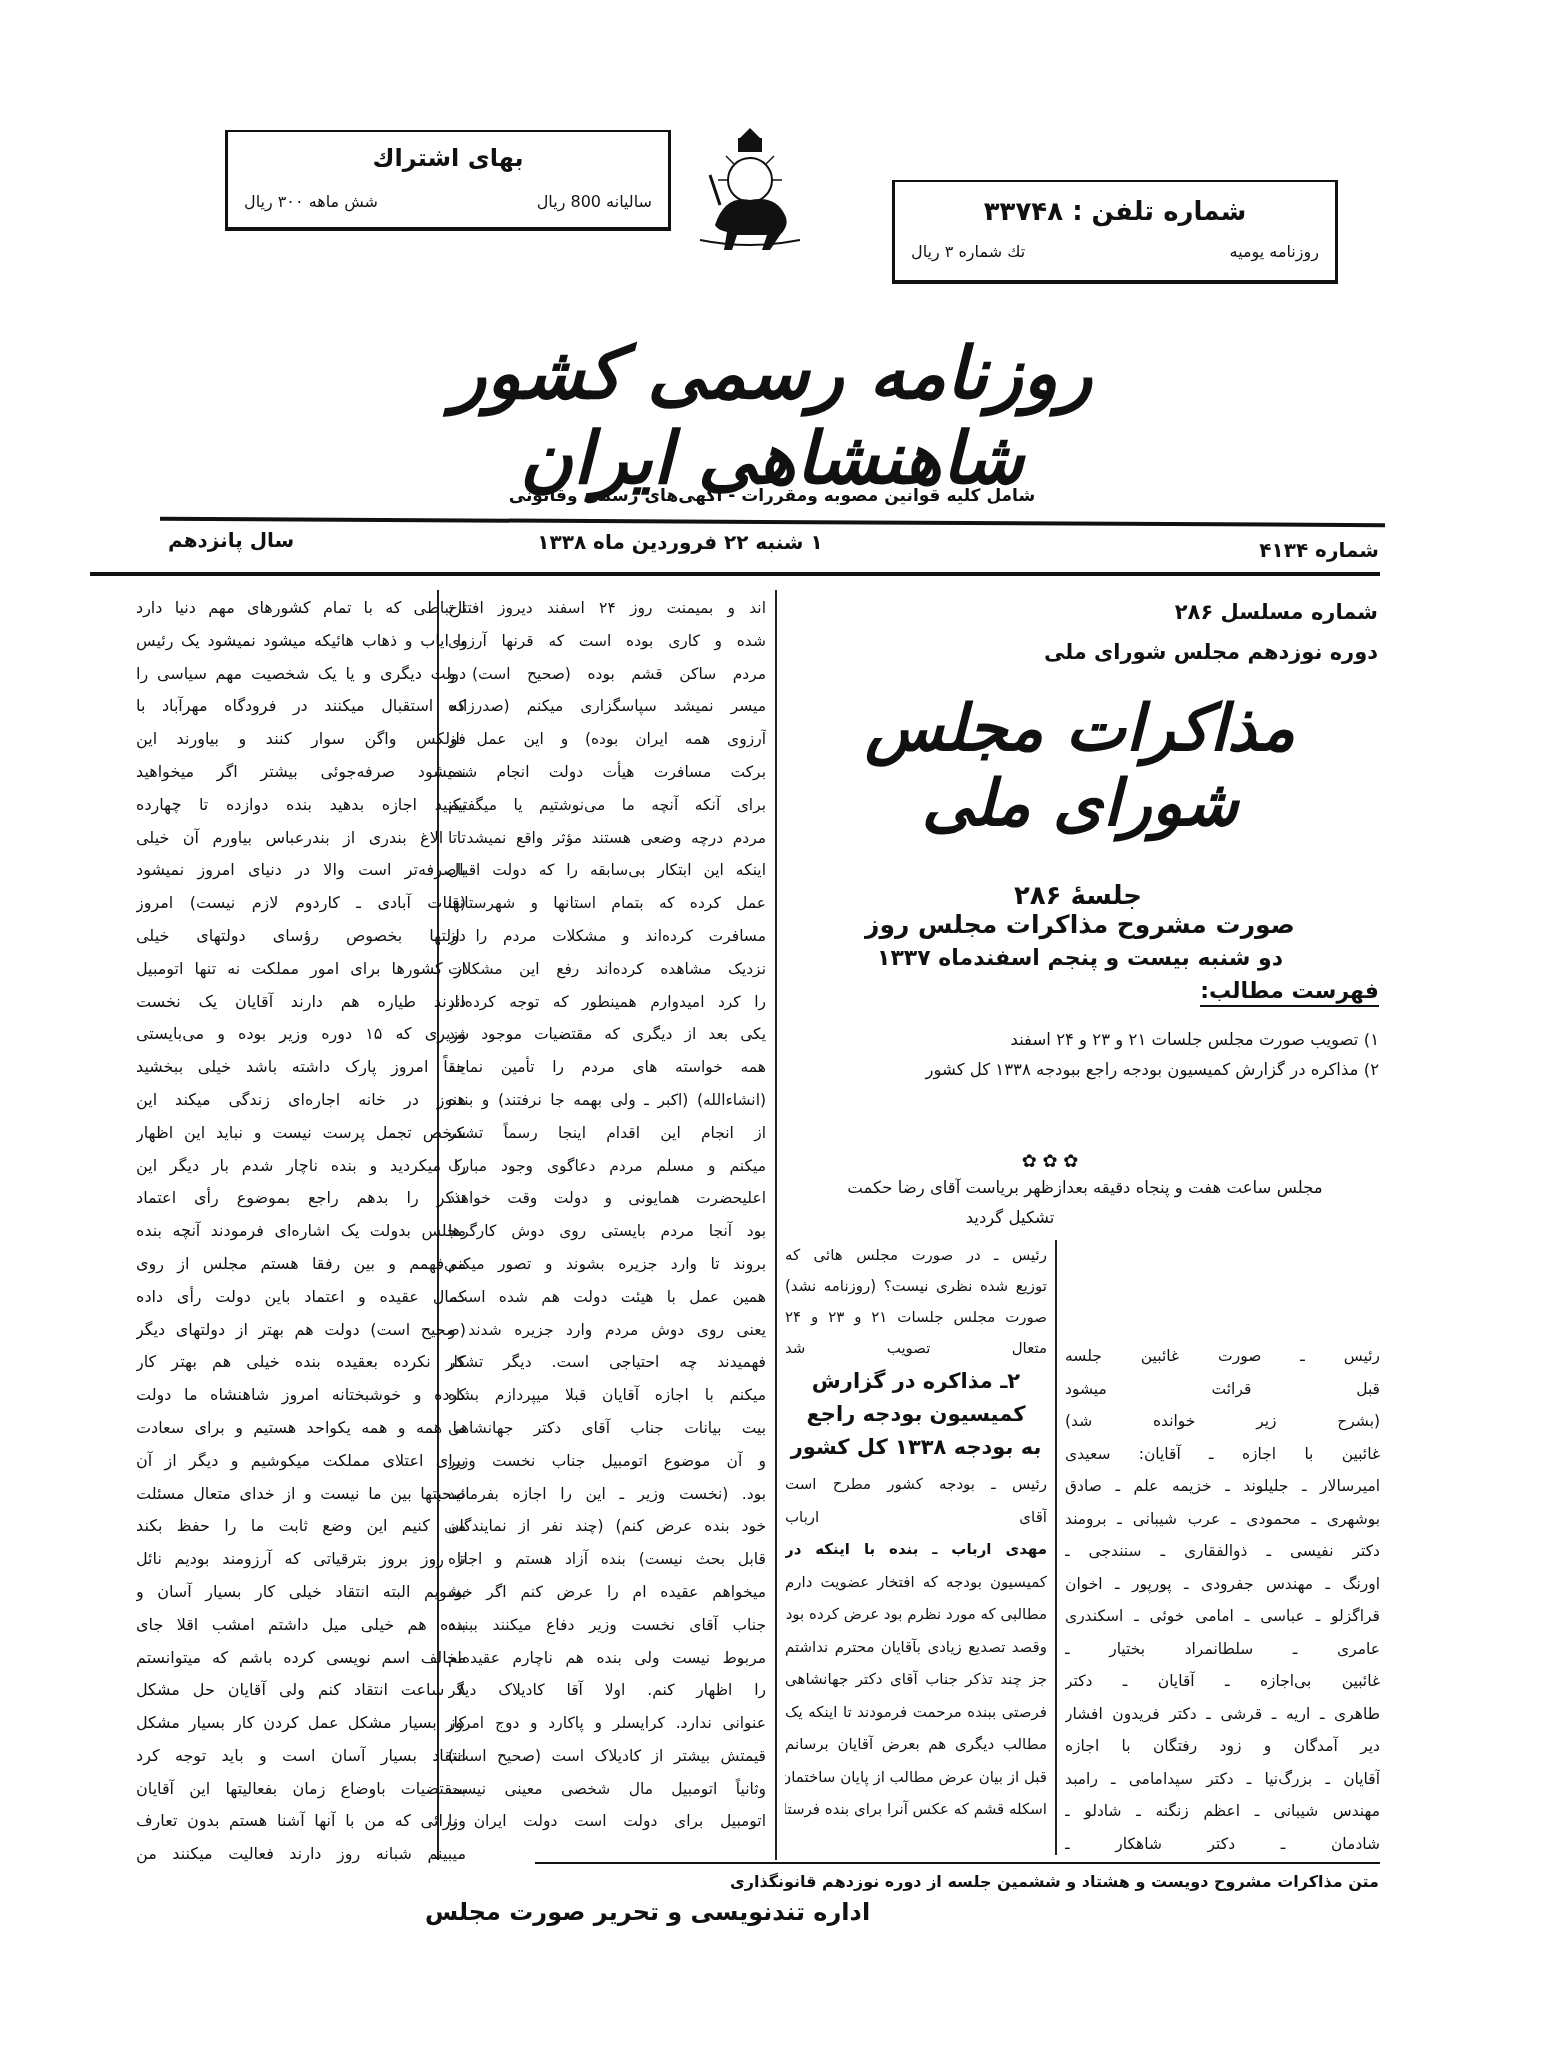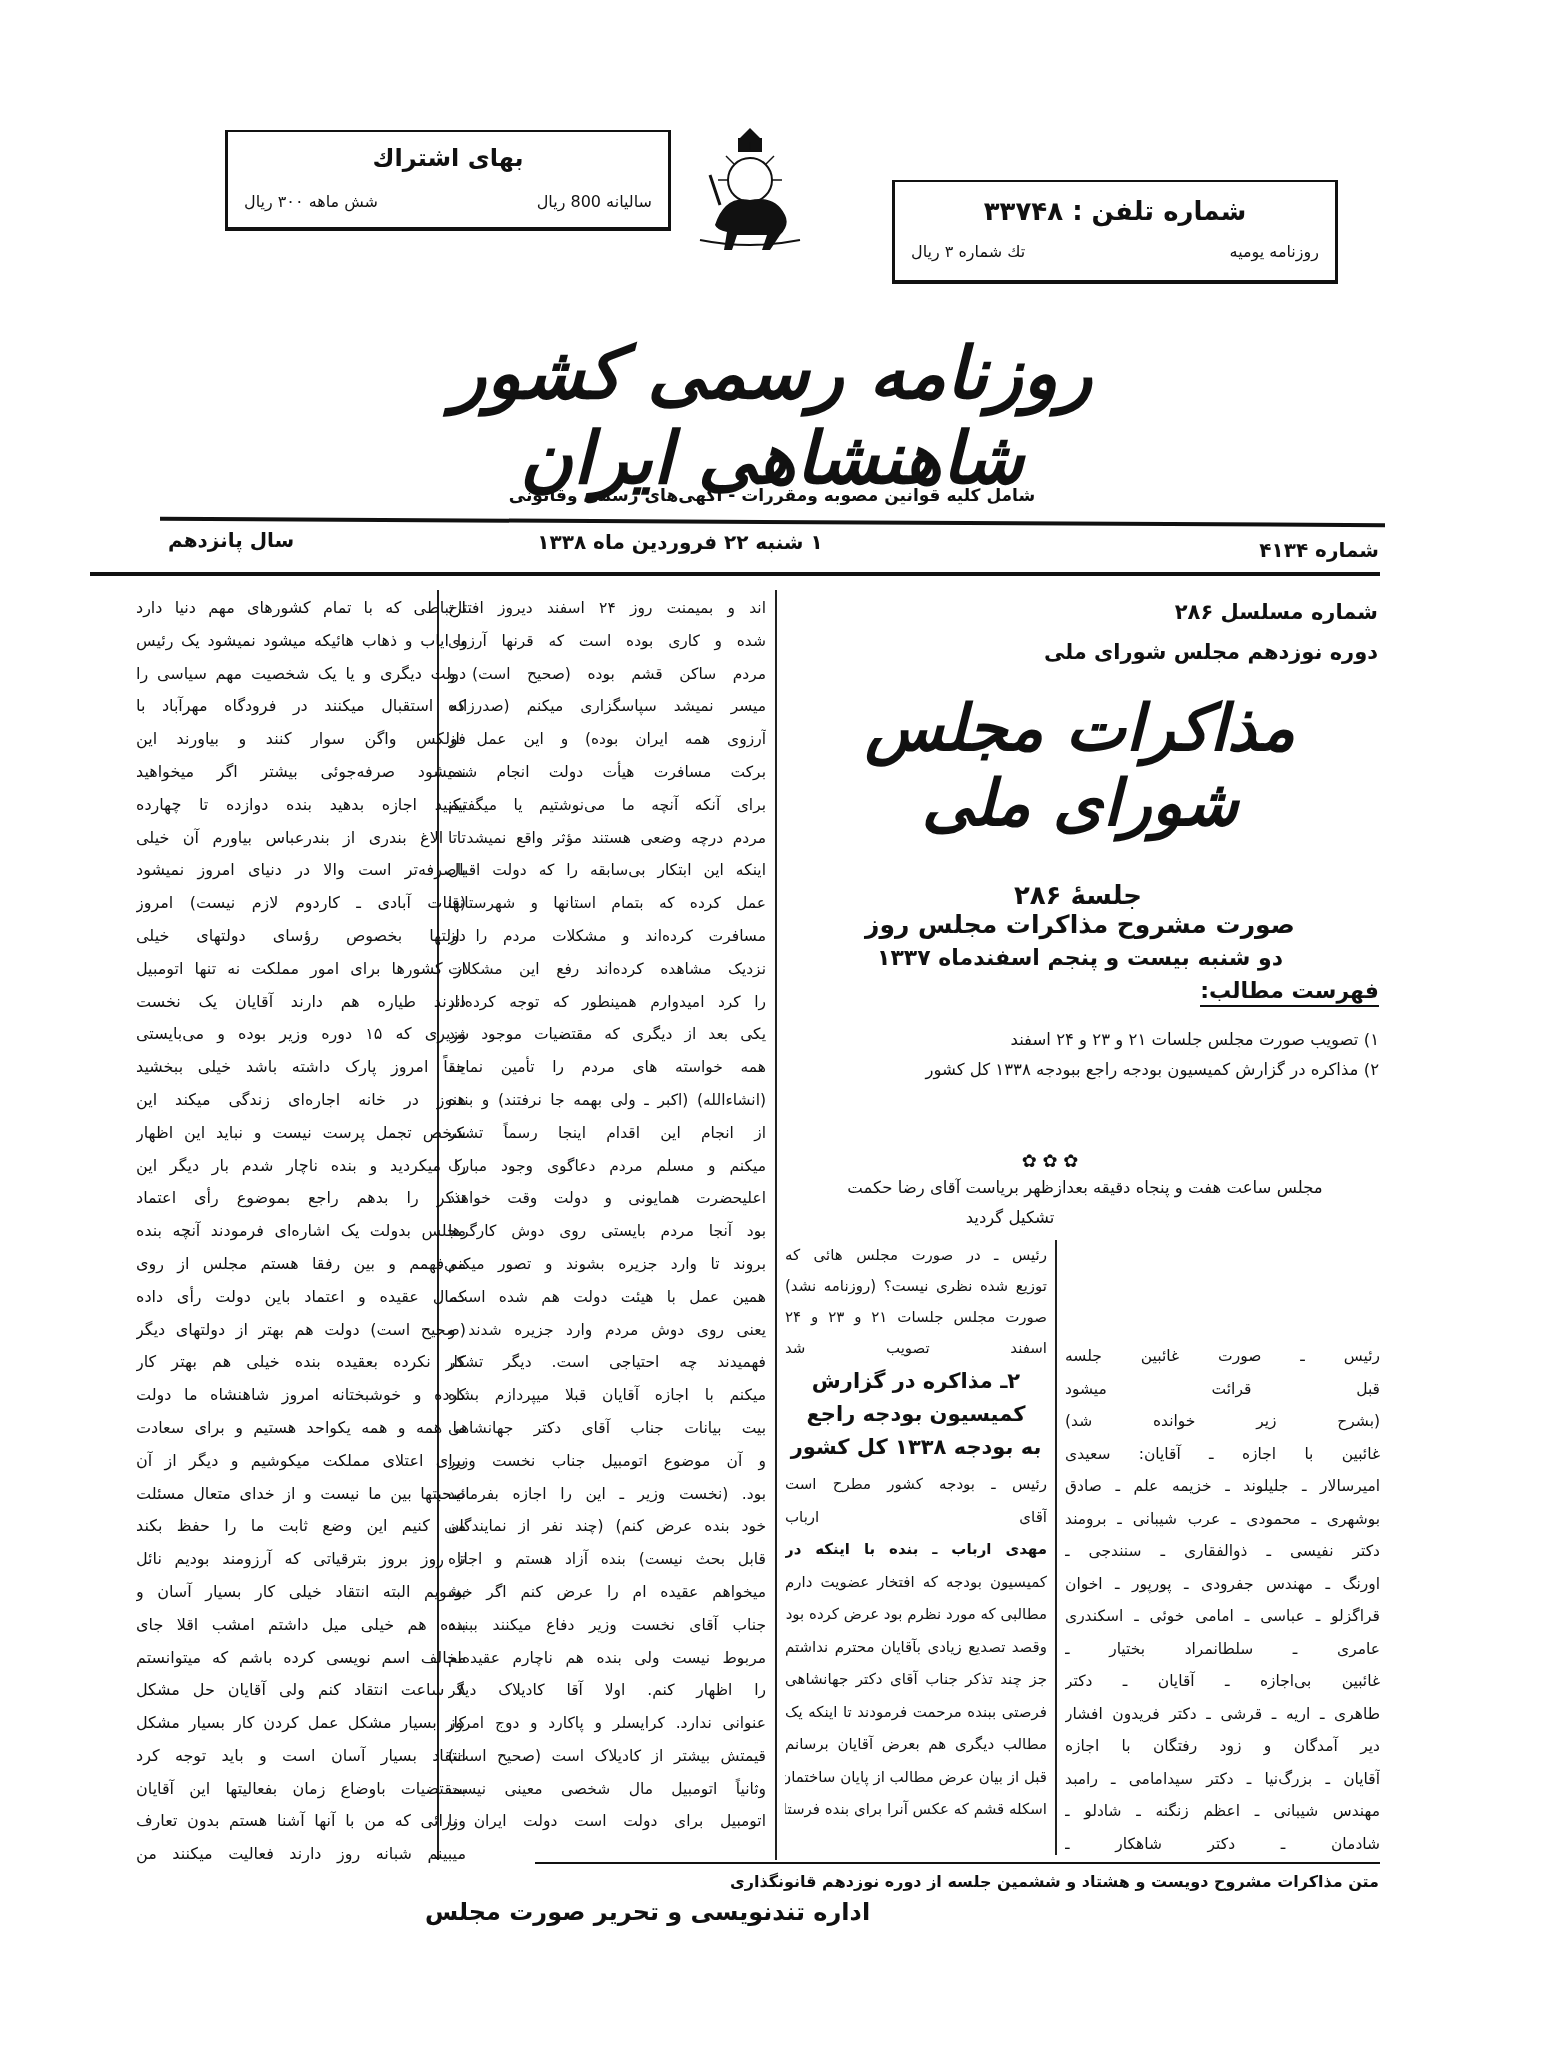--- a/index.html
+++ b/index.html
@@ -109,21 +109,21 @@
     <p>دیر آمدگان و زود رفتگان با اجازه</p>
     <p>آقایان ـ بزرگ‌نیا ـ دکتر سیدامامی ـ رامبد</p>
     <p>مهندس شیبانی ـ اعظم زنگنه ـ شادلو ـ</p>
     <p>شادمان ـ دکتر شاهکار ـ</p>
   </div>
 
   <div class="col" style="left:785px; top:1240px; width:262px; font-size:15px; line-height:31px;">
     <p>رئیس ـ در صورت مجلس هائی که</p>
     <p>توزیع شده نظری نیست؟ (روزنامه نشد)</p>
     <p>صورت مجلس جلسات ۲۱ و ۲۳ و ۲۴</p>
-    <p>اسفند تصویب شد</p>
+    <p>متعال تصویب شد</p>
   </div>
   <div class="abs bold center" style="left:785px; top:1365px; width:262px; font-size:21px; line-height:33px;">
     <div>۲ـ مذاکره در گزارش</div>
     <div>کمیسیون بودجه راجع</div>
     <div>به بودجه ۱۳۳۸ کل کشور</div>
   </div>
   <div class="col" style="left:785px; top:1468px; width:262px; font-size:15px; line-height:32.5px;">
     <p>رئیس ـ بودجه کشور مطرح است</p>
     <p>آقای ارباب</p>
     <p class="bold">مهدی ارباب ـ بنده با اینکه در</p>

